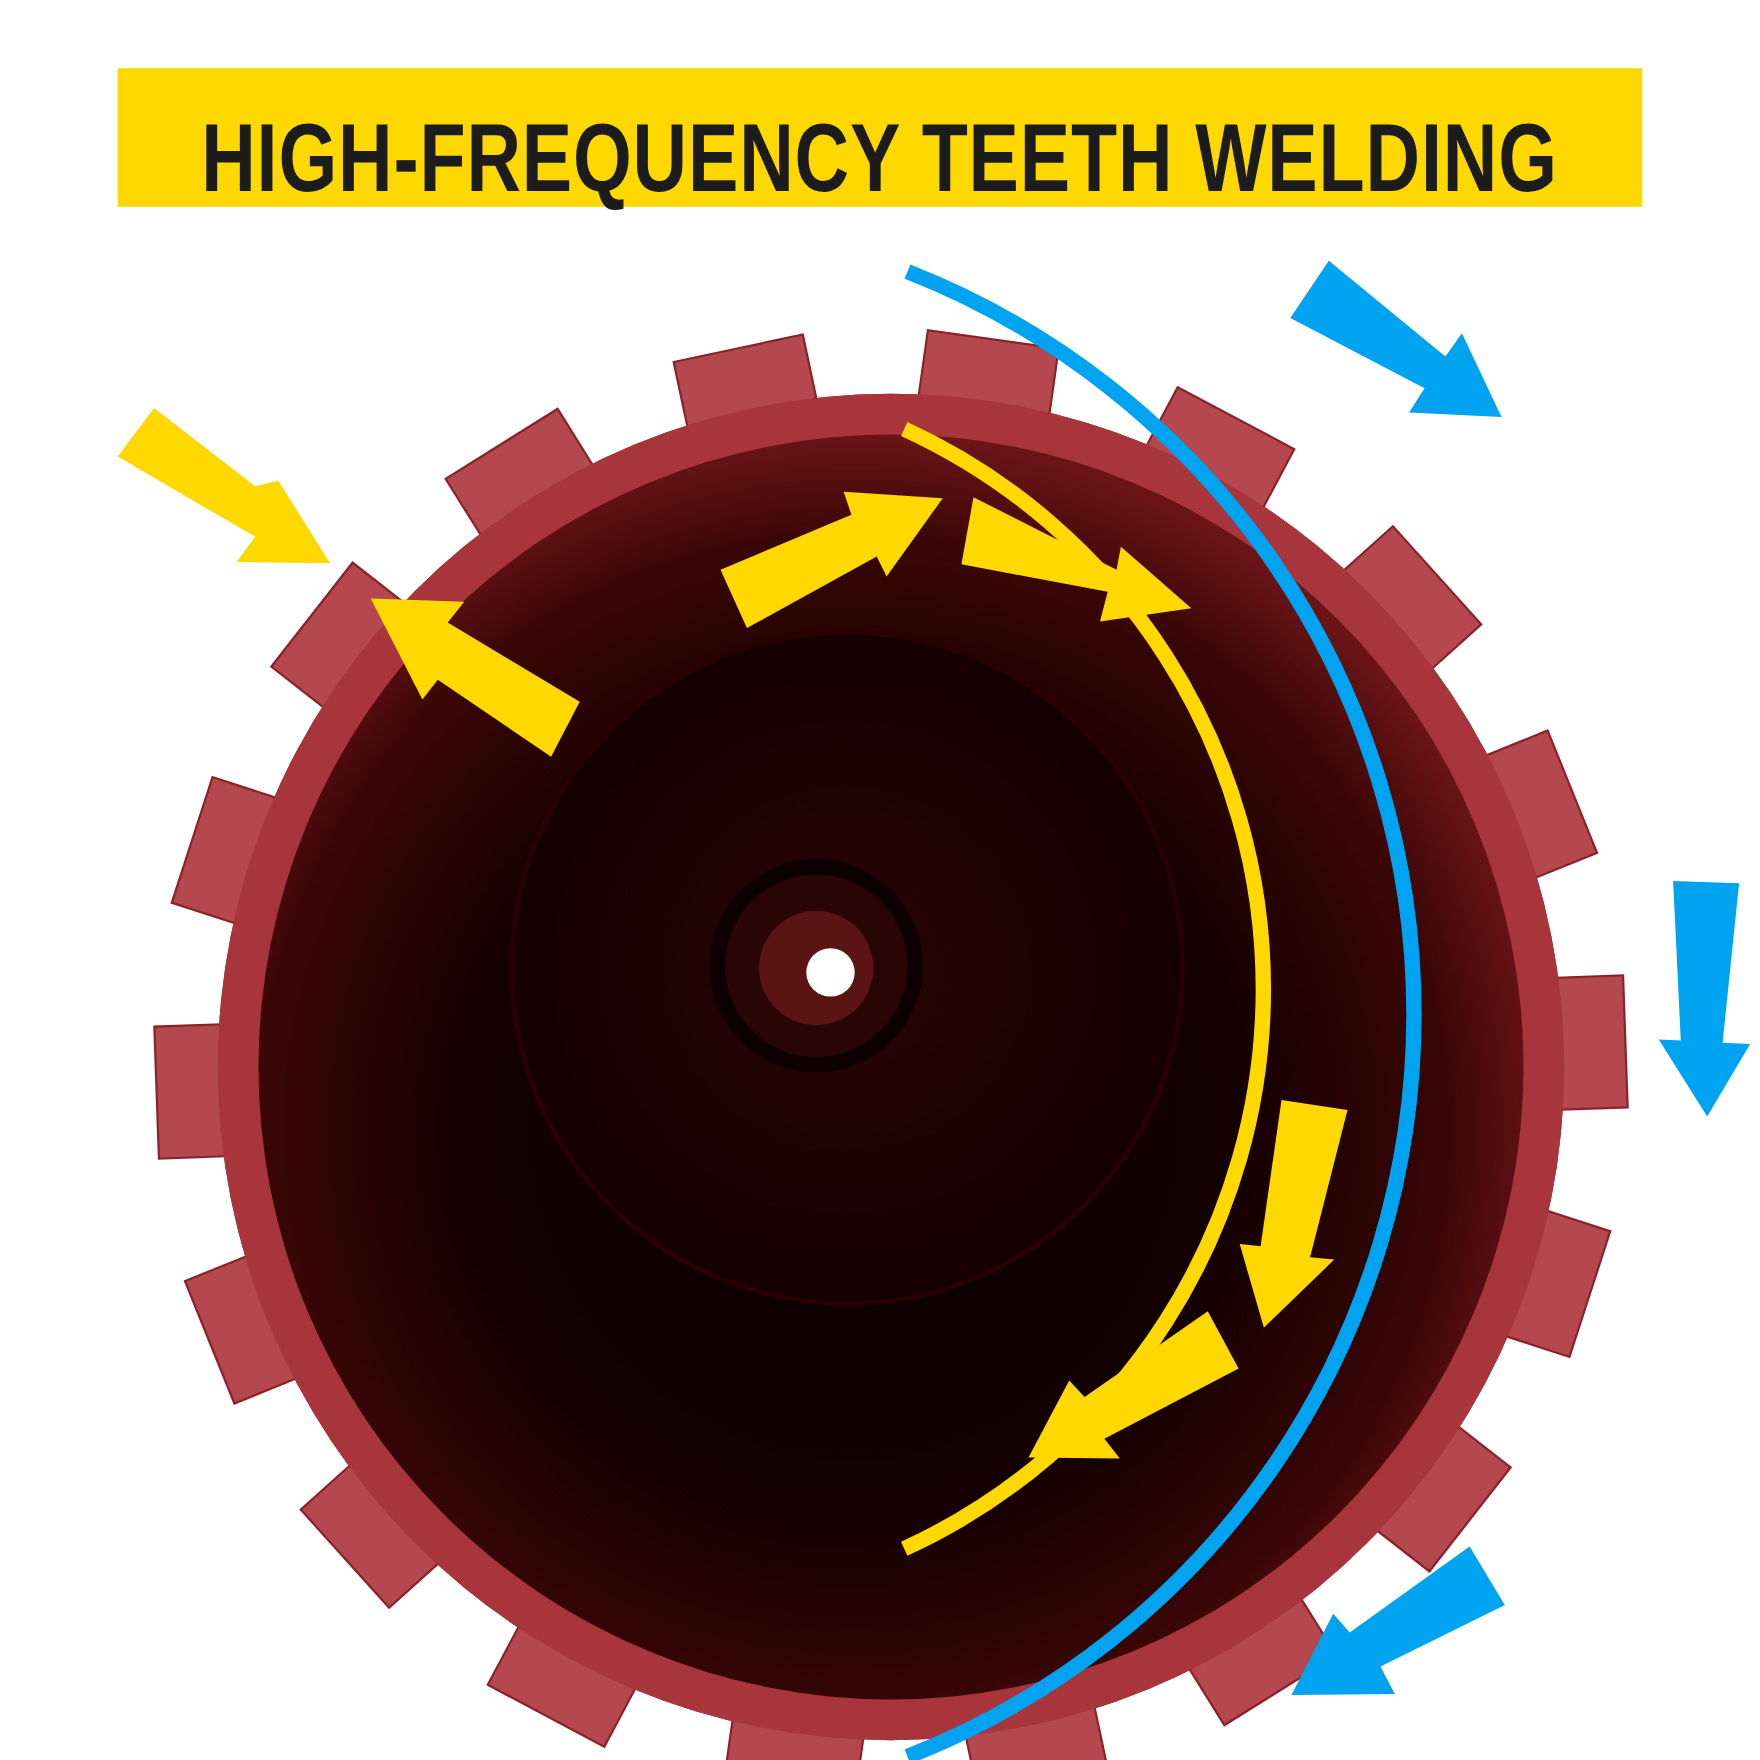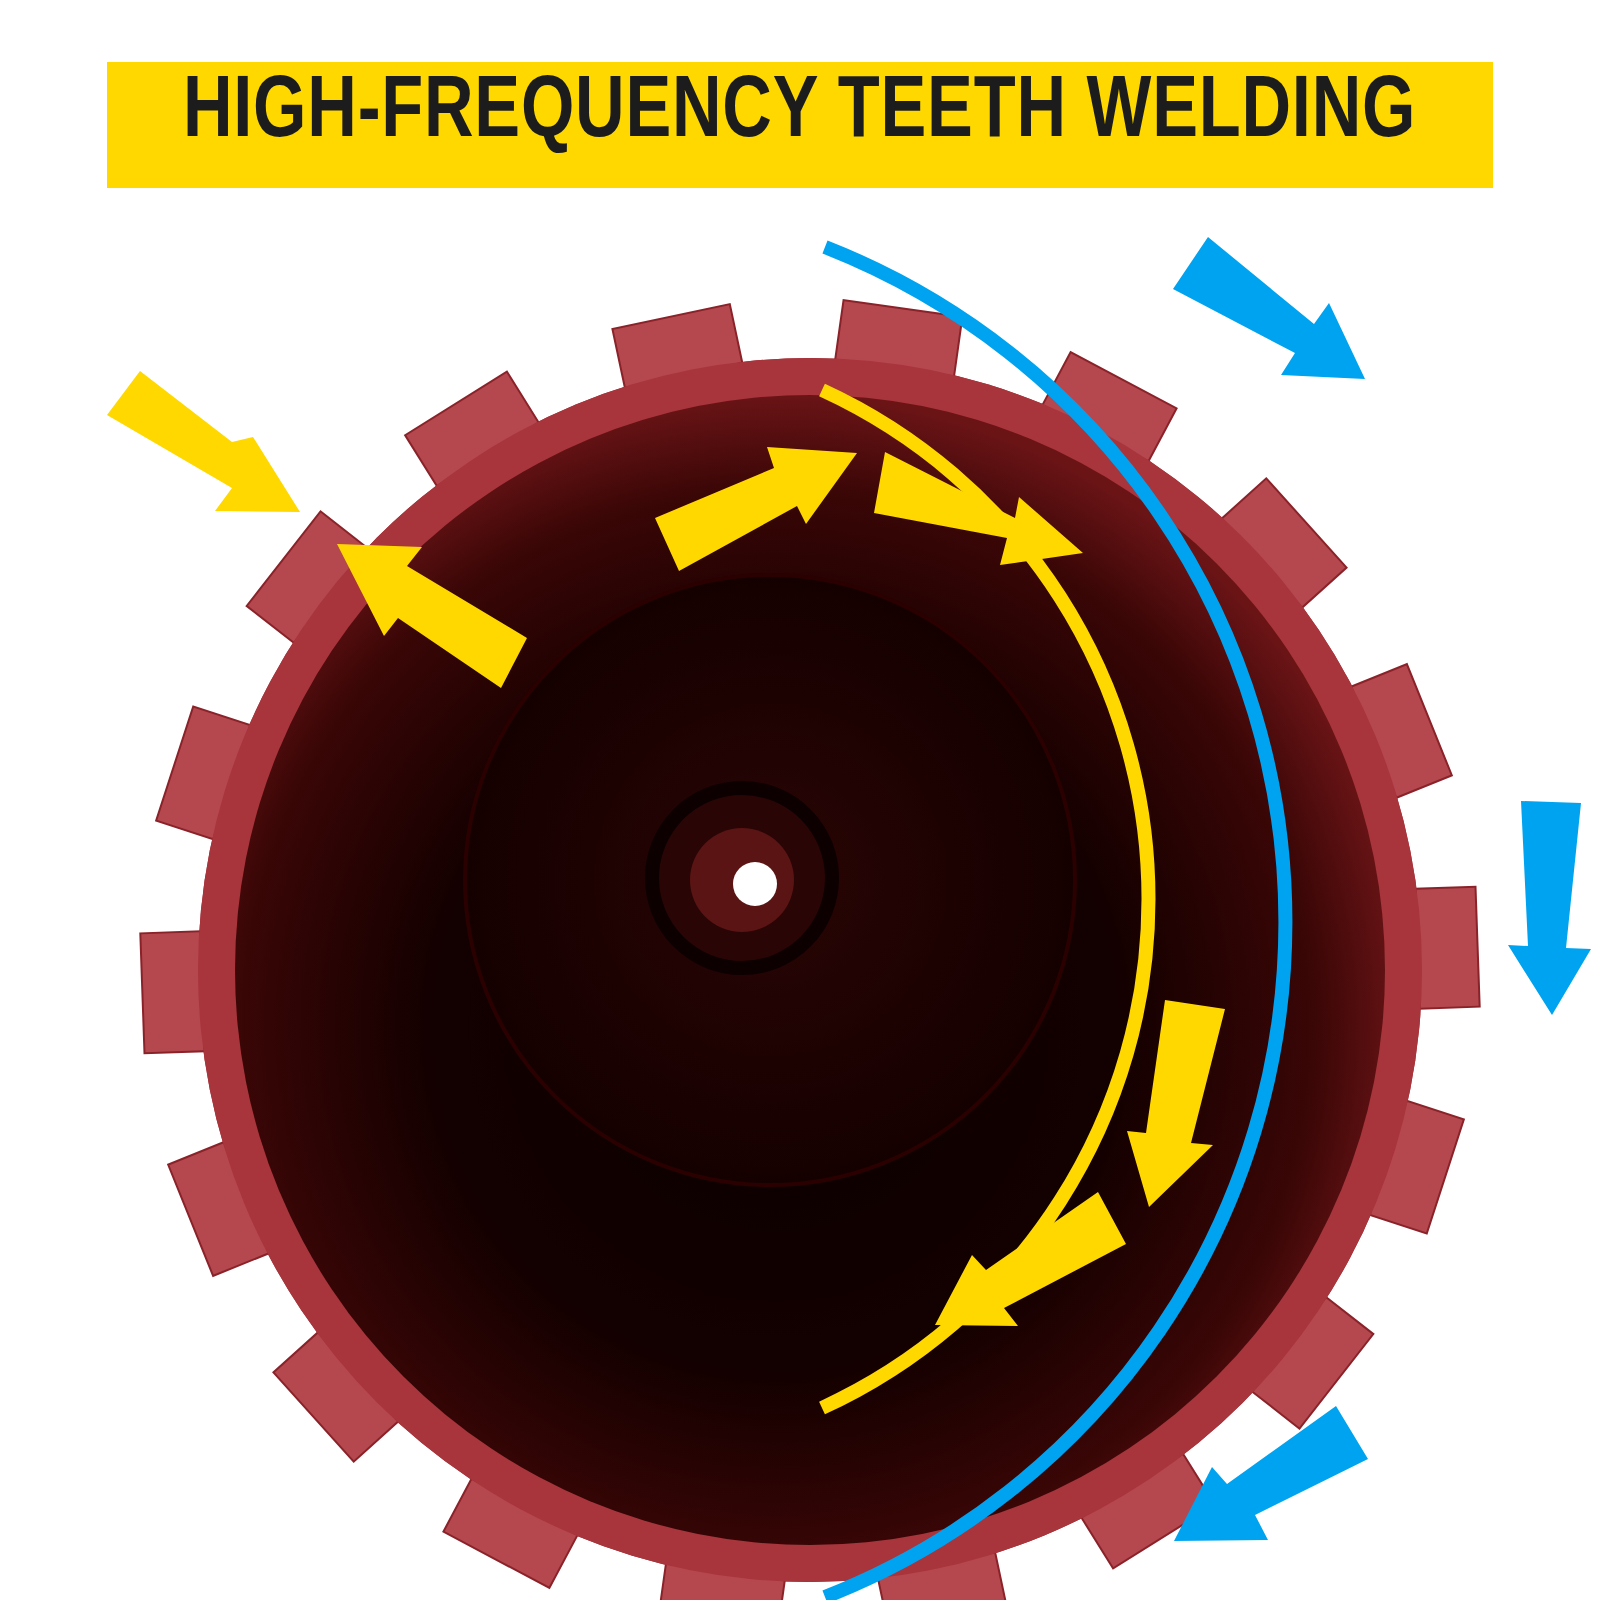--- a/index.html
+++ b/index.html
@@ -1,19 +1,19 @@
 <!DOCTYPE html>
 <html><head>
 <meta charset="utf-8">
 <style>
   html, body { margin:0; padding:0; background:#ffffff; }
   body { width:1600px; height:1600px; position:relative; overflow:hidden; font-family:"Liberation Sans", sans-serif; }
   .banner {
     position:absolute; left:107px; top:62px; width:1386px; height:126px;
-    background:#ffd800; display:flex; align-items:flex-start; justify-content:center;
+    background:#ffd800; display:flex; align-items:flex-end; justify-content:center;
   }
   .banner-text {
     font-family:"Liberation Sans", sans-serif; font-weight:bold; color:#1c1c1c;
     font-size:88px; letter-spacing:1px; transform:scaleX(0.78); white-space:nowrap;
     line-height:1;
   }
   svg.scene { position:absolute; left:0; top:0; }
 </style>
 </head>
 <body>

